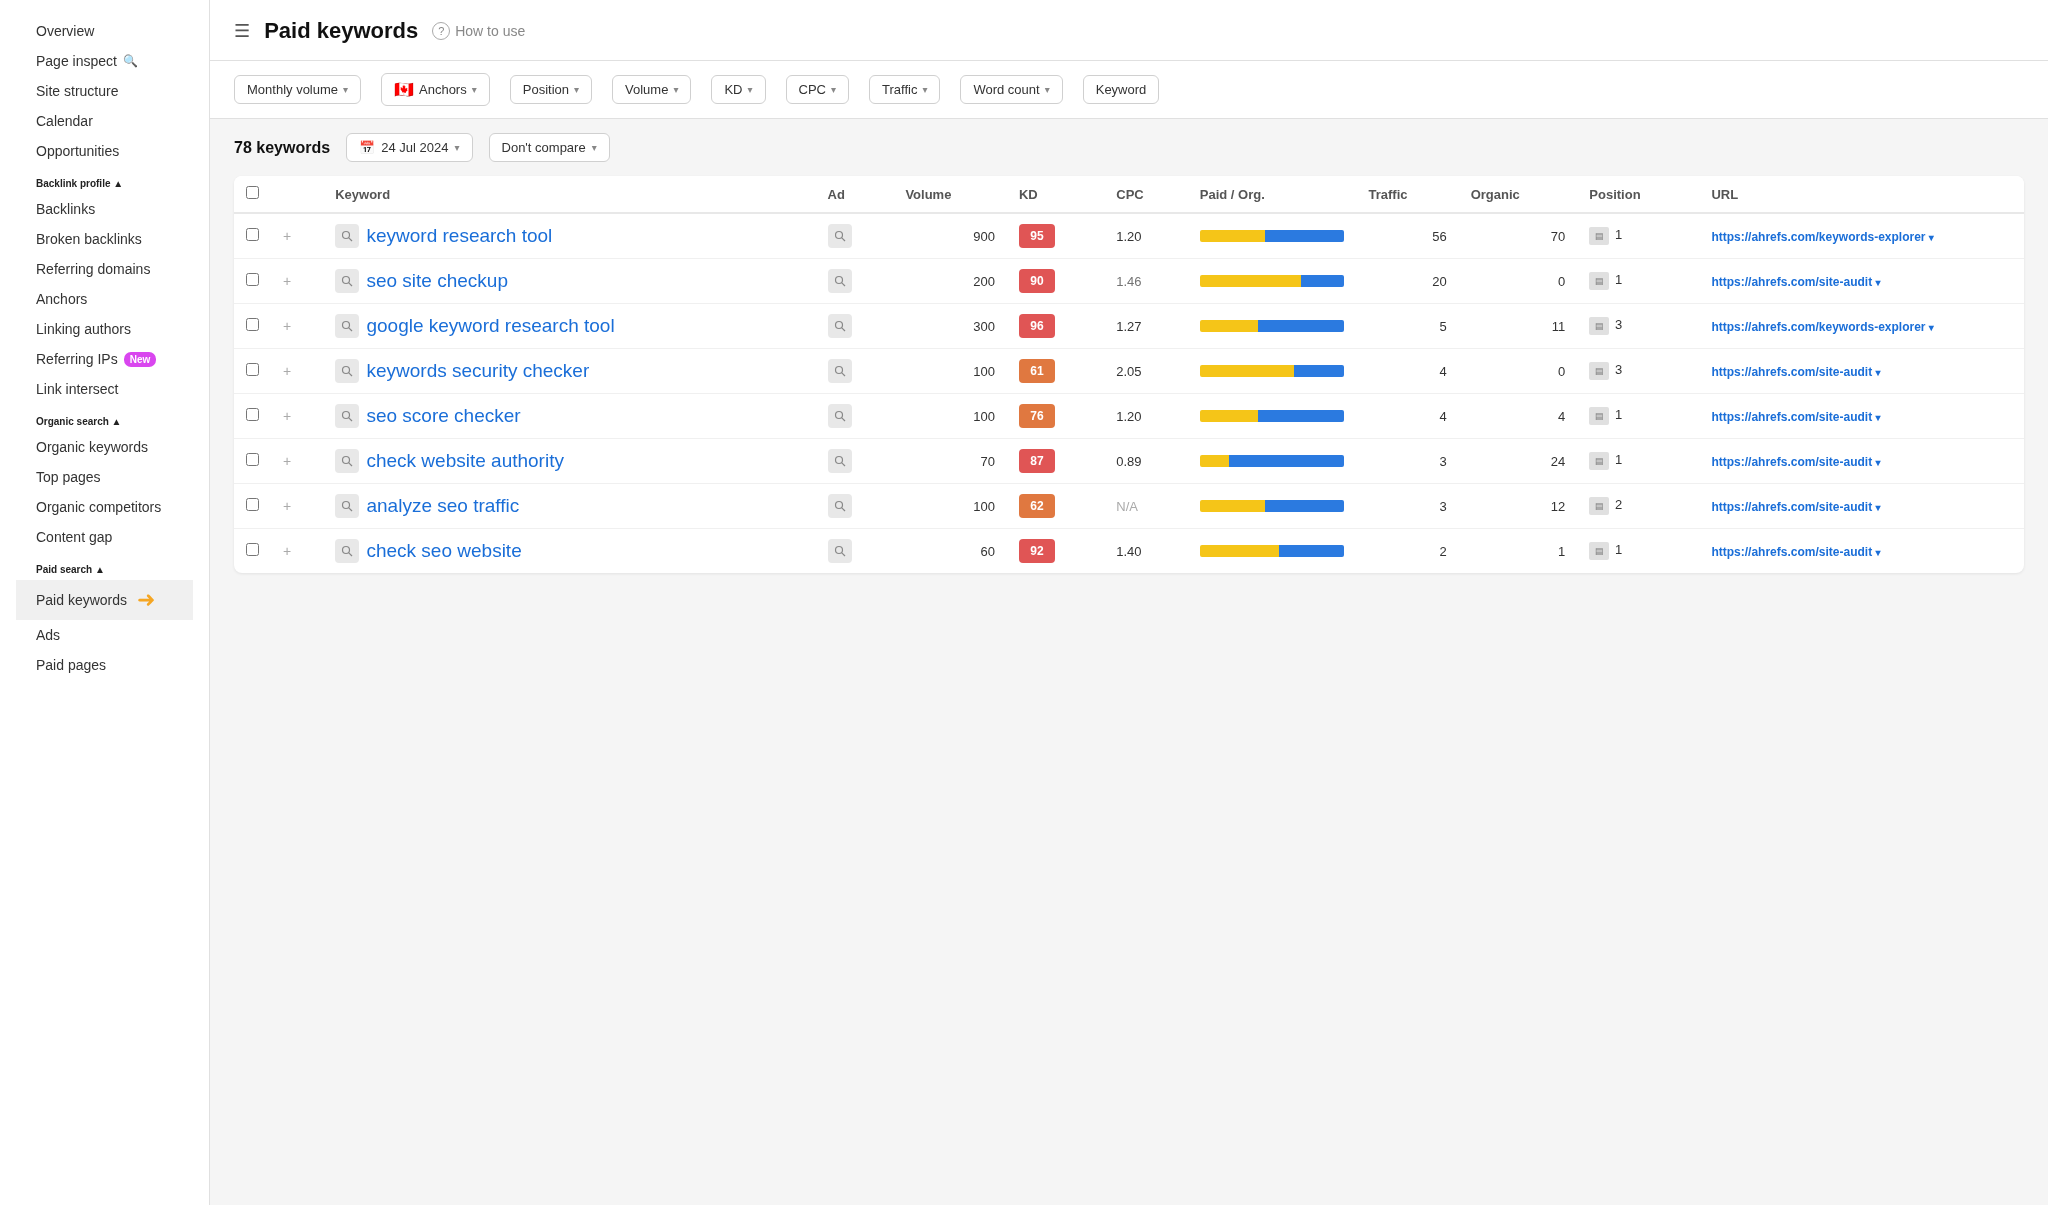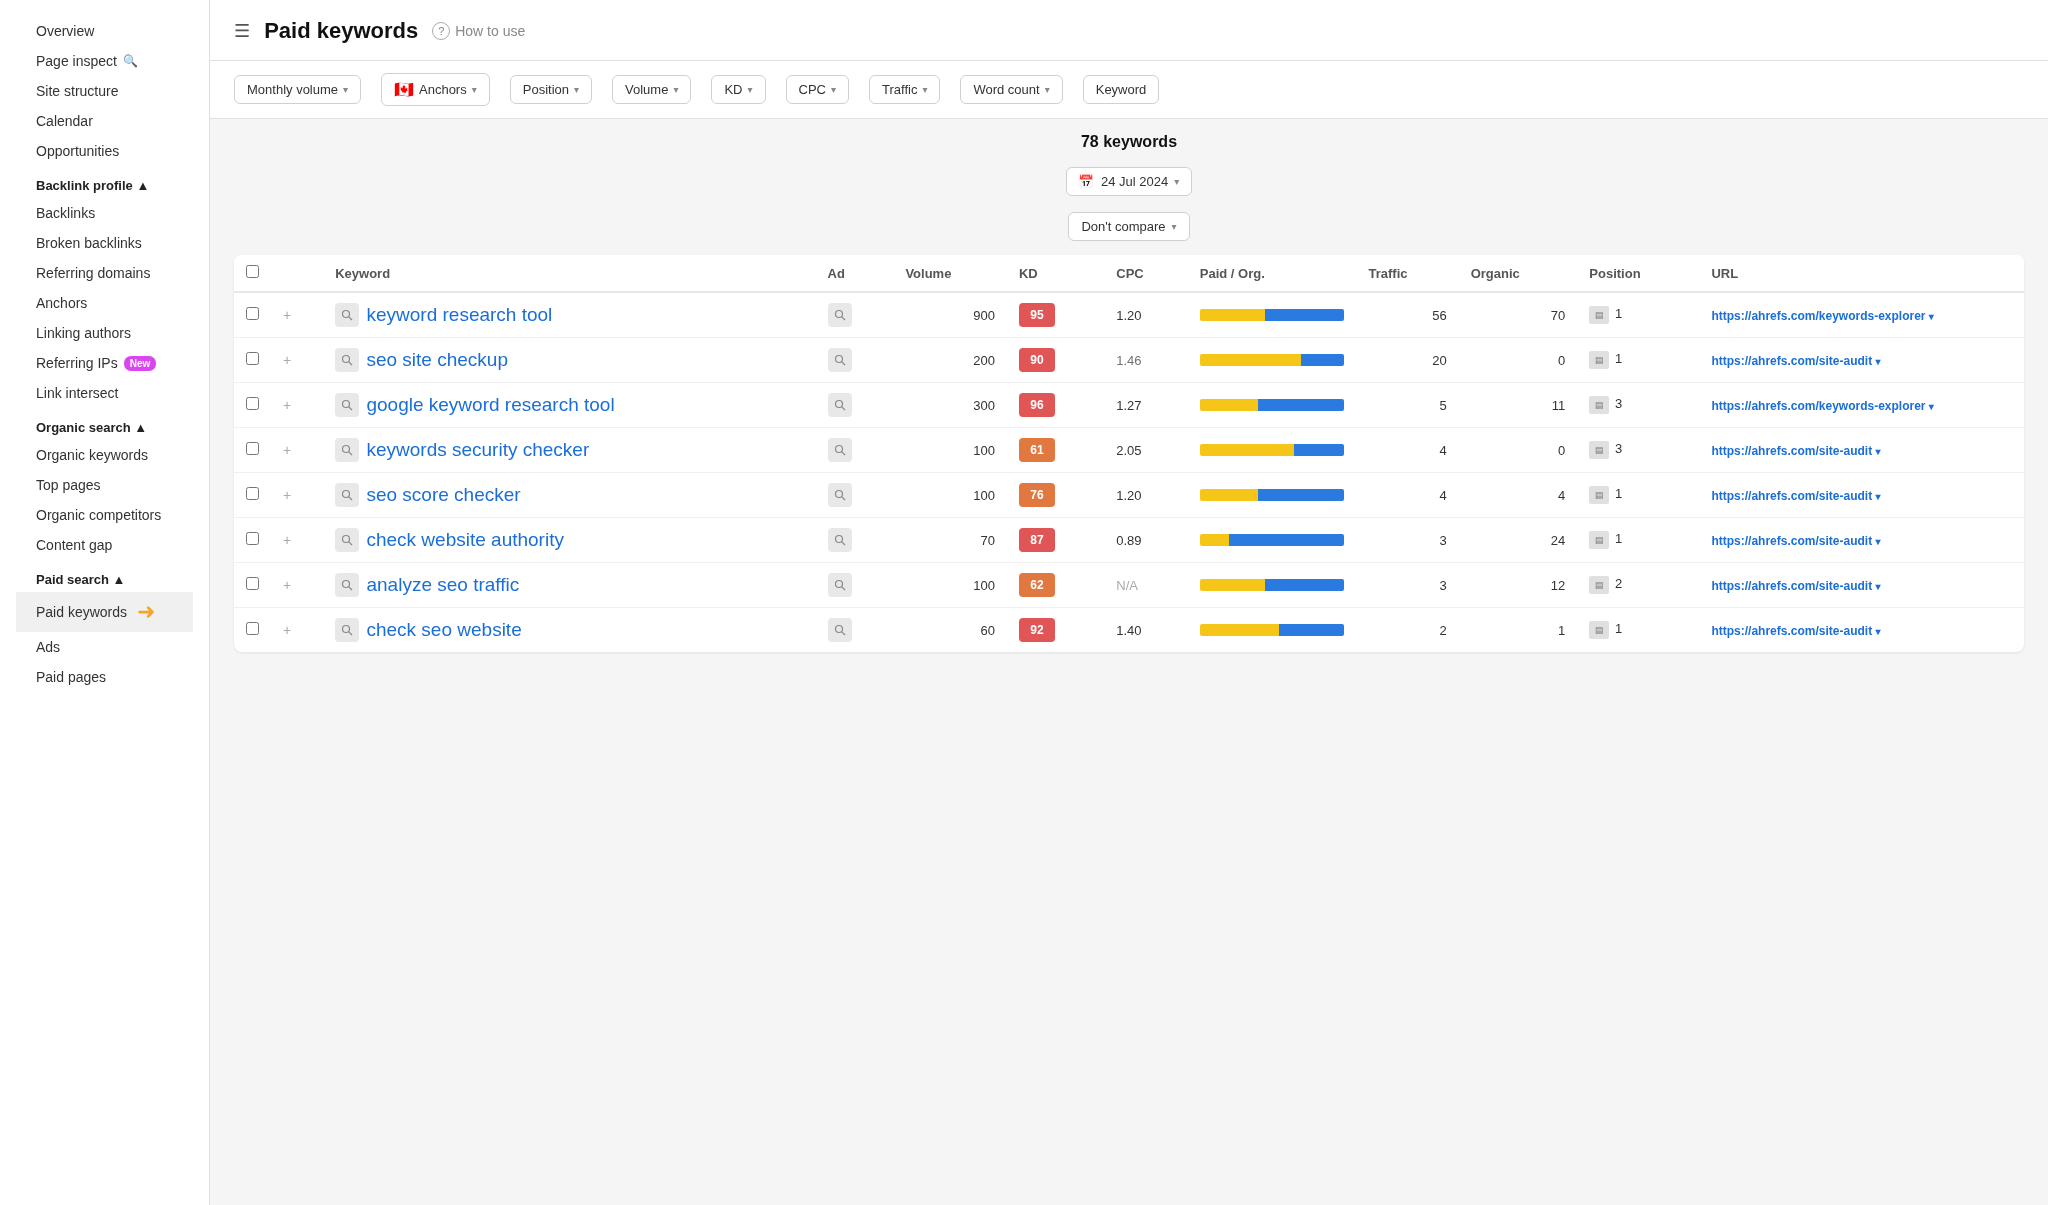--- a/index.html
+++ b/index.html
@@ -21,21 +21,21 @@
       color: #333;
       font-size: 14px;
       display: flex;
       align-items: center;
       gap: 6px;
     }
     .sidebar-item.active { background: #f0f0f0; font-weight: 500; }
     .sidebar-section-header {
       padding: 12px 20px 5px;
       font-weight: 700;
-      font-size: 13px;
+      font-size: 10px;
       color: #222;
     }
     .badge-new {
       background: #d946ef;
       color: #fff;
       font-size: 10px;
       font-weight: 700;
       padding: 2px 6px;
       border-radius: 7px;
     }
@@ -103,21 +103,20 @@
 
     
     .table-area { padding: 0 24px 24px; background: #f5f5f5; }
 
     
     .summary-bar {
       display: flex;
       align-items: center;
       gap: 16px;
       padding: 14px 0;
-      flex-direction: column;
     }
     .keyword-count { font-size: 16px; font-weight: 700; color: #111; }
     .date-btn {
       display: flex;
       align-items: center;
       gap: 6px;
       padding: 6px 12px;
       border: 1px solid #d0d0d0;
       border-radius: 6px;
       background: #fff;

